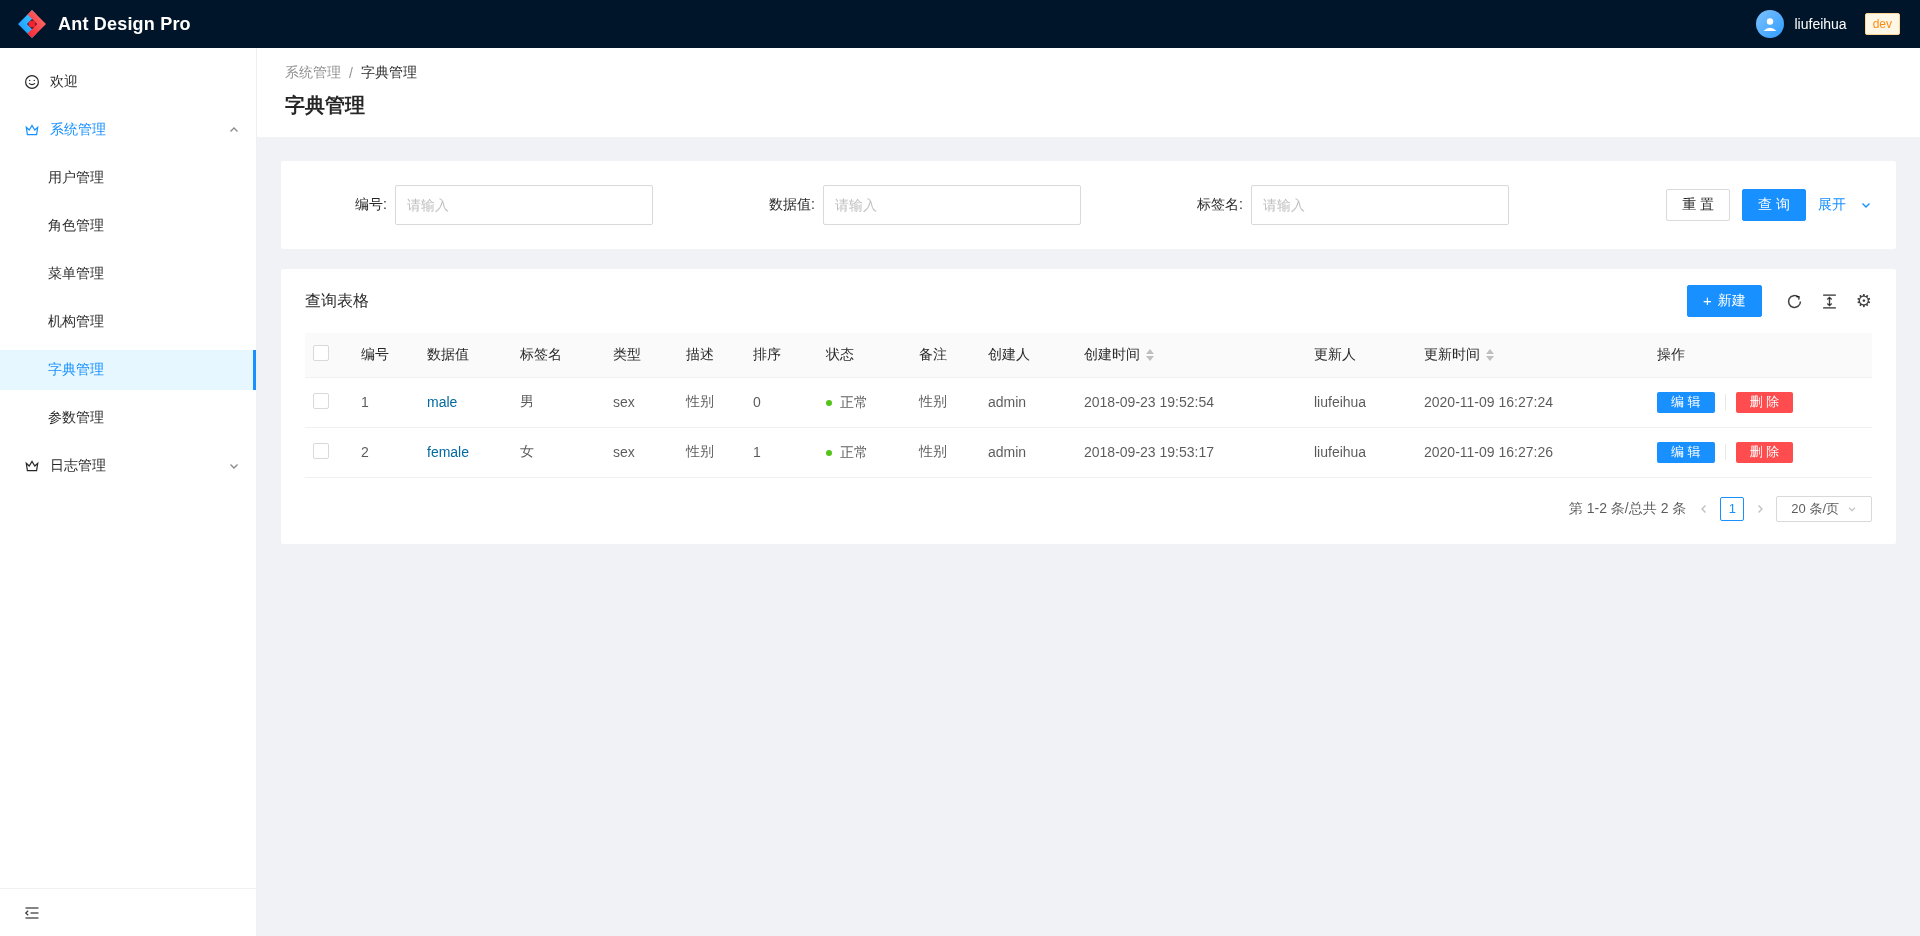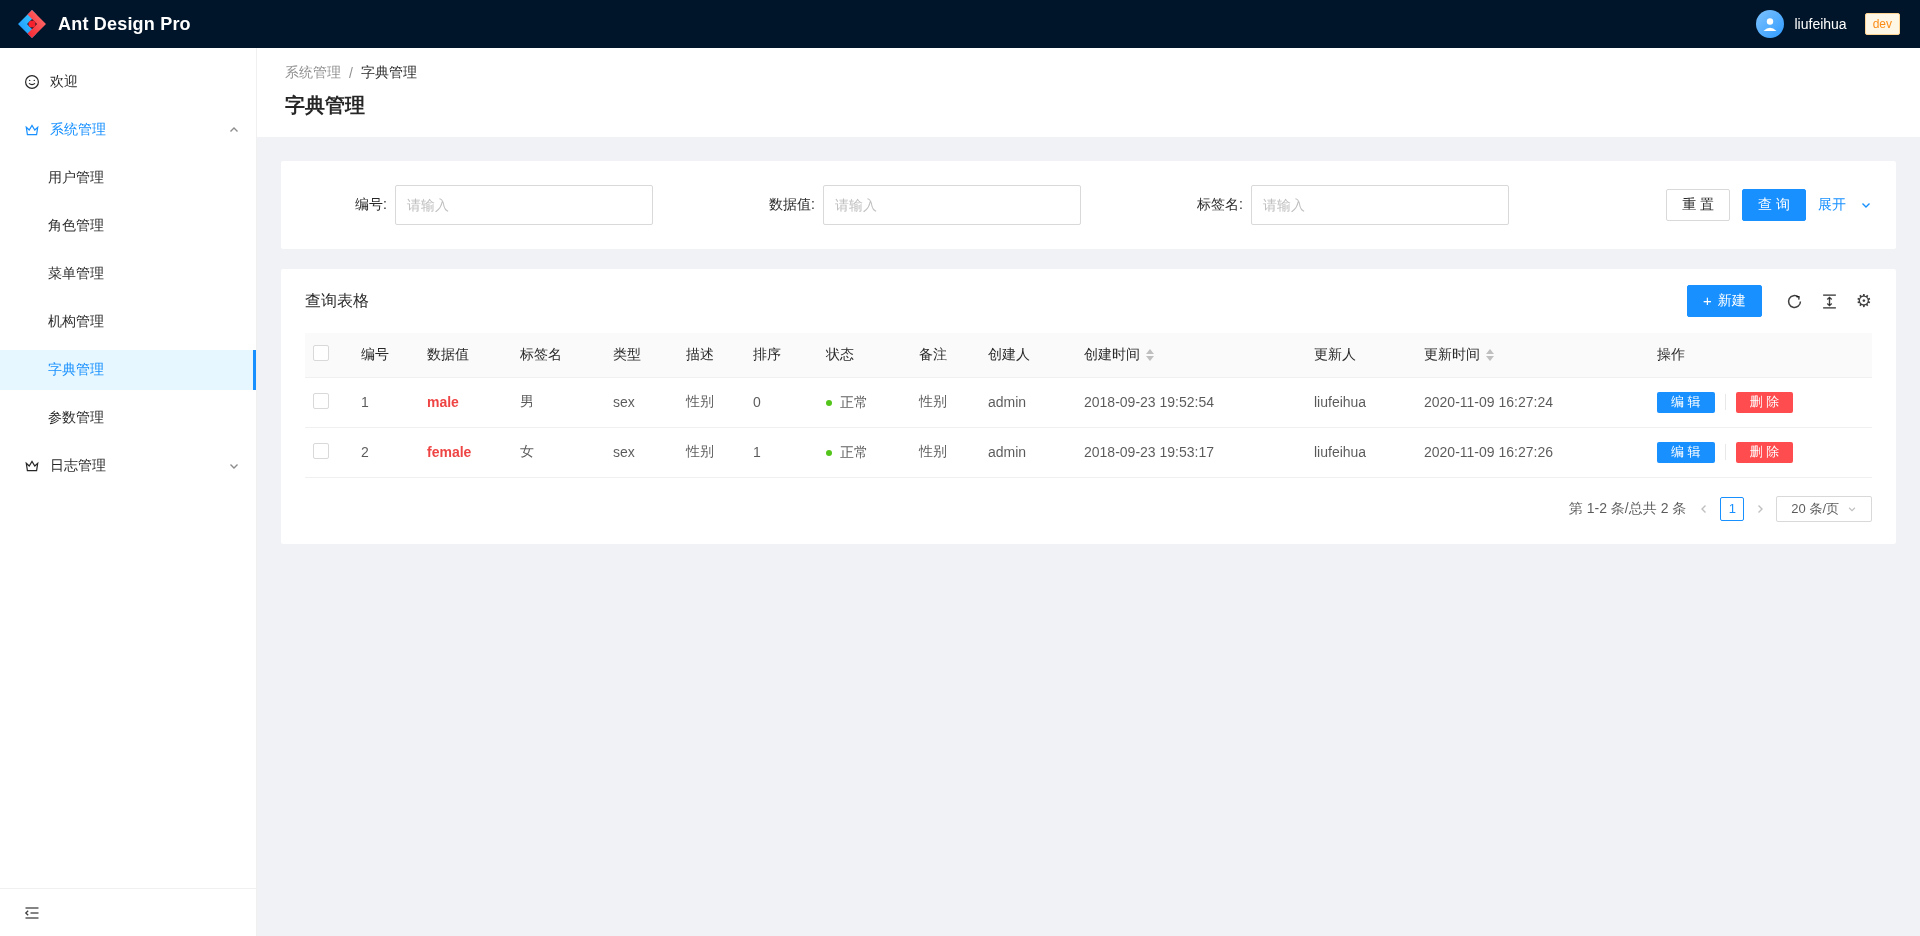--- a/index.html
+++ b/index.html
@@ -66,21 +66,21 @@
   .plus-glyph { font-size:15px; line-height:14px; }
 
   table.data-table { width:calc(100% - 48px); margin:0 24px; border-collapse:collapse; table-layout:fixed; }
   .data-table th { background:#fafafa; font-weight:500; color:rgba(0,0,0,0.85); text-align:left; height:44px; padding:0 8px; border-bottom:1px solid #f0f0f0; white-space:nowrap; }
   .data-table td { height:50px; padding:0 8px; border-bottom:1px solid #f0f0f0; color:rgba(0,0,0,0.65); white-space:nowrap; }
   .th-flex { display:inline-flex; align-items:center; gap:6px; }
   .sorter { display:inline-flex; flex-direction:column; gap:2px; cursor:pointer; }
   .caret-up { width:0; height:0; border-left:4px solid transparent; border-right:4px solid transparent; border-bottom:5px solid #bfbfbf; }
   .caret-down { width:0; height:0; border-left:4px solid transparent; border-right:4px solid transparent; border-top:5px solid #bfbfbf; }
   .checkbox { width:16px; height:16px; border:1px solid #d9d9d9; border-radius:2px; background:#fff; display:inline-block; cursor:pointer; }
-  .cell-link { color:#ef4444; cursor:pointer;font-weight:bold; }
+  .cell-link { color:#0369a1; cursor:pointer; }
   .status-cell { display:inline-flex; align-items:center; gap:8px; }
   .status-dot { width:6px; height:6px; border-radius:50%; background:#52c41a; }
   .row-actions { display:inline-flex; align-items:center; gap:10px; }
   .btn-mini { height:21px; padding:0 14px; border:none; border-radius:2px; color:#fff; font-size:13px; cursor:pointer; font-family:inherit; }
   .btn-edit { background:#1890ff; }
   .btn-delete { background:#ff4d4f; }
   .action-divider { width:1px; height:16px; background:#e8e8e8; }
 
   
   .pagination { display:flex; align-items:center; justify-content:flex-end; gap:10px; padding:18px 24px 14px; }

